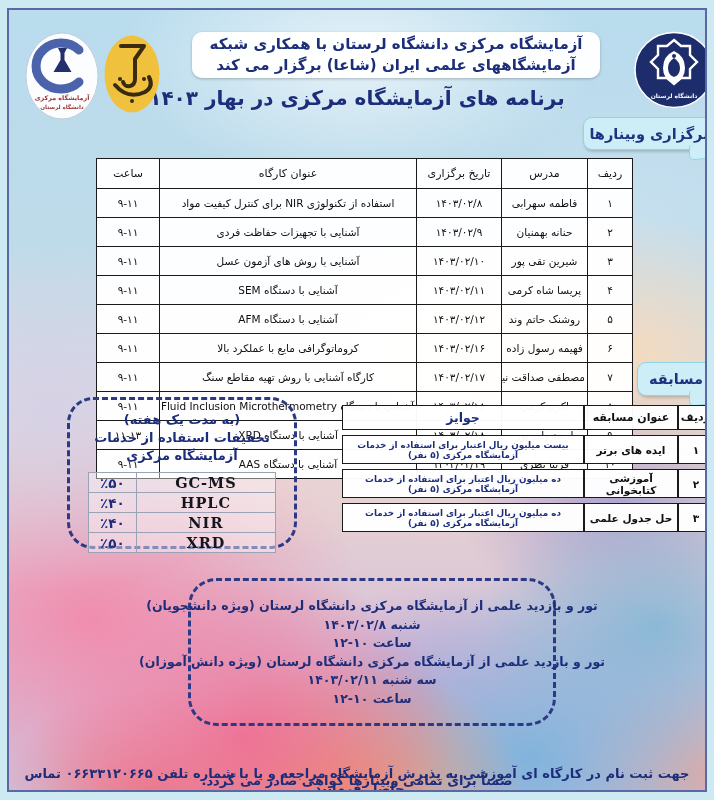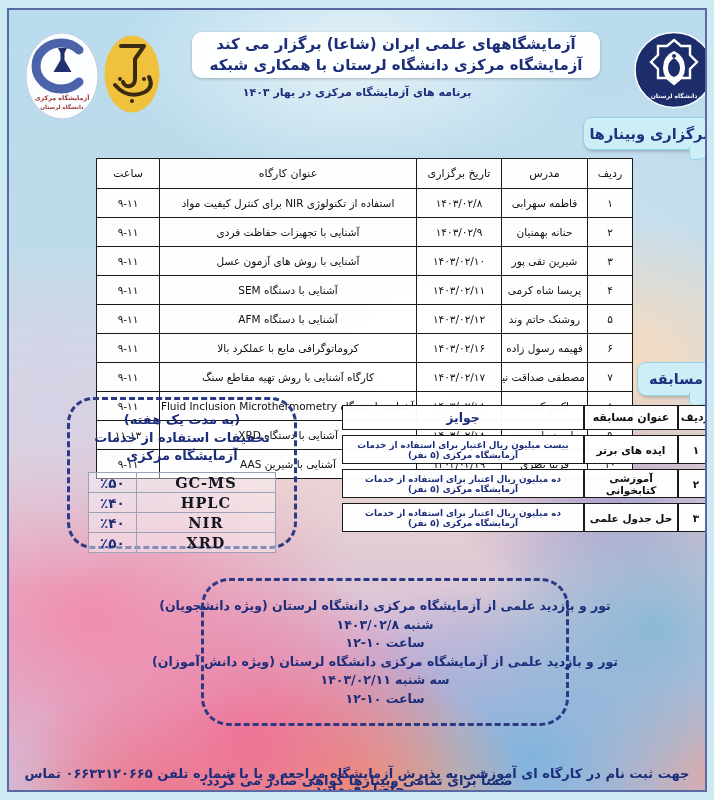--- a/index.html
+++ b/index.html
@@ -25,21 +25,21 @@
       radial-gradient(190px 150px at 60% 87%, rgba(208,168,214,0.75), rgba(208,168,214,0) 70%),
       linear-gradient(180deg,#b9dcee 0%,#bedbe9 30%,#cfdde6 45%,#e4dcd5 55%,#e3cfd3 66%,#d8c3d8 80%,#cfc2dd 100%);
   }
   .abs{position:absolute;}
 
   
   .hdr-box{left:183px;top:22px;width:408px;height:46px;background:rgba(255,255,255,0.97);
            border-radius:10px;box-shadow:0 1px 3px rgba(0,0,0,0.25);
            display:flex;flex-direction:column;justify-content:center;text-align:center;
            color:#1c2d7a;font-weight:bold;font-size:15px;line-height:21px;}
-  .subtitle{left:0;top:76px;width:100%;text-align:center;color:#1c2d7a;font-weight:bold;font-size:11px;}
+  .subtitle{left:0;top:76px;width:100%;text-align:center;color:#1c2d7a;font-weight:bold;font-size:20px;}
 
   
   .bubble{background:#cdeef6;border:1px solid #93d4e4;border-radius:9px 9px 16px 9px;
           color:#1c337f;font-weight:bold;display:flex;align-items:center;justify-content:center;
           box-shadow:1px 2px 3px rgba(0,0,0,0.18);}
   .bubble::after{content:"";position:absolute;right:-5px;bottom:-11px;width:28px;height:14px;
           background:#cdeef6;border:1px solid #93d4e4;border-top:none;
           border-radius:4px 0 100% 6px;}
   .b-webinar{left:574px;top:107px;width:132px;height:33px;font-size:14.5px;}
   .b-comp{left:628px;top:352px;width:78px;height:34px;font-size:14.5px;}
@@ -68,40 +68,40 @@
   .discount-box{left:58px;top:387px;width:230px;height:152px;border:3px dashed #2c3a86;border-radius:26px;
       padding-top:11px;text-align:center;}
   .discount-title{color:#1c2d7a;font-weight:bold;font-size:13px;line-height:18px;}
   .disc-table{margin:7px auto 0;width:188px;border-collapse:collapse;}
   .disc-table td{border:1.2px solid #9aa3b5;background:rgba(255,255,255,0.42);height:19px;
       vertical-align:middle;text-align:center;font-weight:bold;}
   .d-service{width:140px;font-family:"DejaVu Serif",serif;font-size:14.5px;color:#15151f;letter-spacing:1px;}
   .d-pct{width:48px;font-size:13.5px;color:#1c2d7a;}
 
   
-  .tour-box{left:192px;top:568px;width:368px;height:148px;border:3px dashed #2c3a86;border-radius:28px;
+  .tour-box{left:179px;top:568px;width:368px;height:148px;border:3px dashed #2c3a86;border-radius:28px;
       display:flex;flex-direction:column;justify-content:center;align-items:center;gap:3.5px;
       color:#1c2d7a;font-weight:bold;font-size:12.5px;text-align:center;}
   .tour-box div{white-space:nowrap;}
 
   
   .footer1{left:0;top:736px;width:100%;text-align:center;color:#1c2d7a;font-weight:bold;font-size:13px;margin-top:20px;}
   .footer2{left:0;top:763px;width:100%;text-align:center;color:#1c2d7a;font-weight:bold;font-size:13px;}
 
   svg text{font-family:"DejaVu Sans",sans-serif;font-weight:bold;}
 </style>
 </head>
 <body>
 
 <div class="page">
 <div class="poster">
 
   <div class="abs hdr-box">
+    <div>آزمایشگاه مرکزی دانشگاه لرستان با همکاری شبکه</div>
     <div>آزمایشگاههای علمی ایران (شاعا) برگزار می کند</div>
-    <div>آزمایشگاه مرکزی دانشگاه لرستان با همکاری شبکه</div>
   </div>
   <div class="abs subtitle">برنامه های آزمایشگاه مرکزی در بهار ۱۴۰۳</div>
 
   <div class="abs" style="left:625px;top:20px;width:80px;height:80px;">
     <svg width="80" height="80" viewBox="0 0 80 80">
       <ellipse cx="40" cy="40" rx="39" ry="37.5" fill="#1d2d6b" stroke="#ffffff" stroke-width="1.5"></ellipse>
       <path d="M40 10 l7 6 h9 v9 l7 7 -7 7 v9 h-9 l-7 6 -7 -6 h-9 v-9 l-7 -7 7 -7 v-9 h9 z" fill="none" stroke="#ffffff" stroke-width="2.4"></path>
       <path d="M40 21 q11 5 11 17 q0 12 -11 15 q-11 -3 -11 -15 q0 -12 11 -17 z" fill="#ffffff"></path>
       <path d="M40 28 q6 4 6 10 q0 7 -6 9 q-6 -2 -6 -9 q0 -6 6 -10 z" fill="#1d2d6b"></path>
       <circle cx="40" cy="26" r="2" fill="#1d2d6b"></circle>
@@ -212,21 +212,21 @@
         <td>۹</td>
         <td>احمد ولی پور</td>
         <td>۱۴۰۳/۰۲/۱۸</td>
         <td>آشنایی با دستگاه XRD</td>
         <td>۱۱-۱۳</td>
       </tr>
       <tr>
         <td>۱۰</td>
         <td>فریبا نظری</td>
         <td>۱۴۰۳/۰۲/۱۹</td>
-        <td>آشنایی با شیرین AAS</td>
+        <td>آشنایی با دستگاه AAS</td>
         <td>۹-۱۱</td>
       </tr>
     </tbody>
   </table>
 
   <div class="abs bubble b-comp">
     <span>مسابقه</span>
   </div>
 
   <table class="abs comp-table" dir="rtl">

